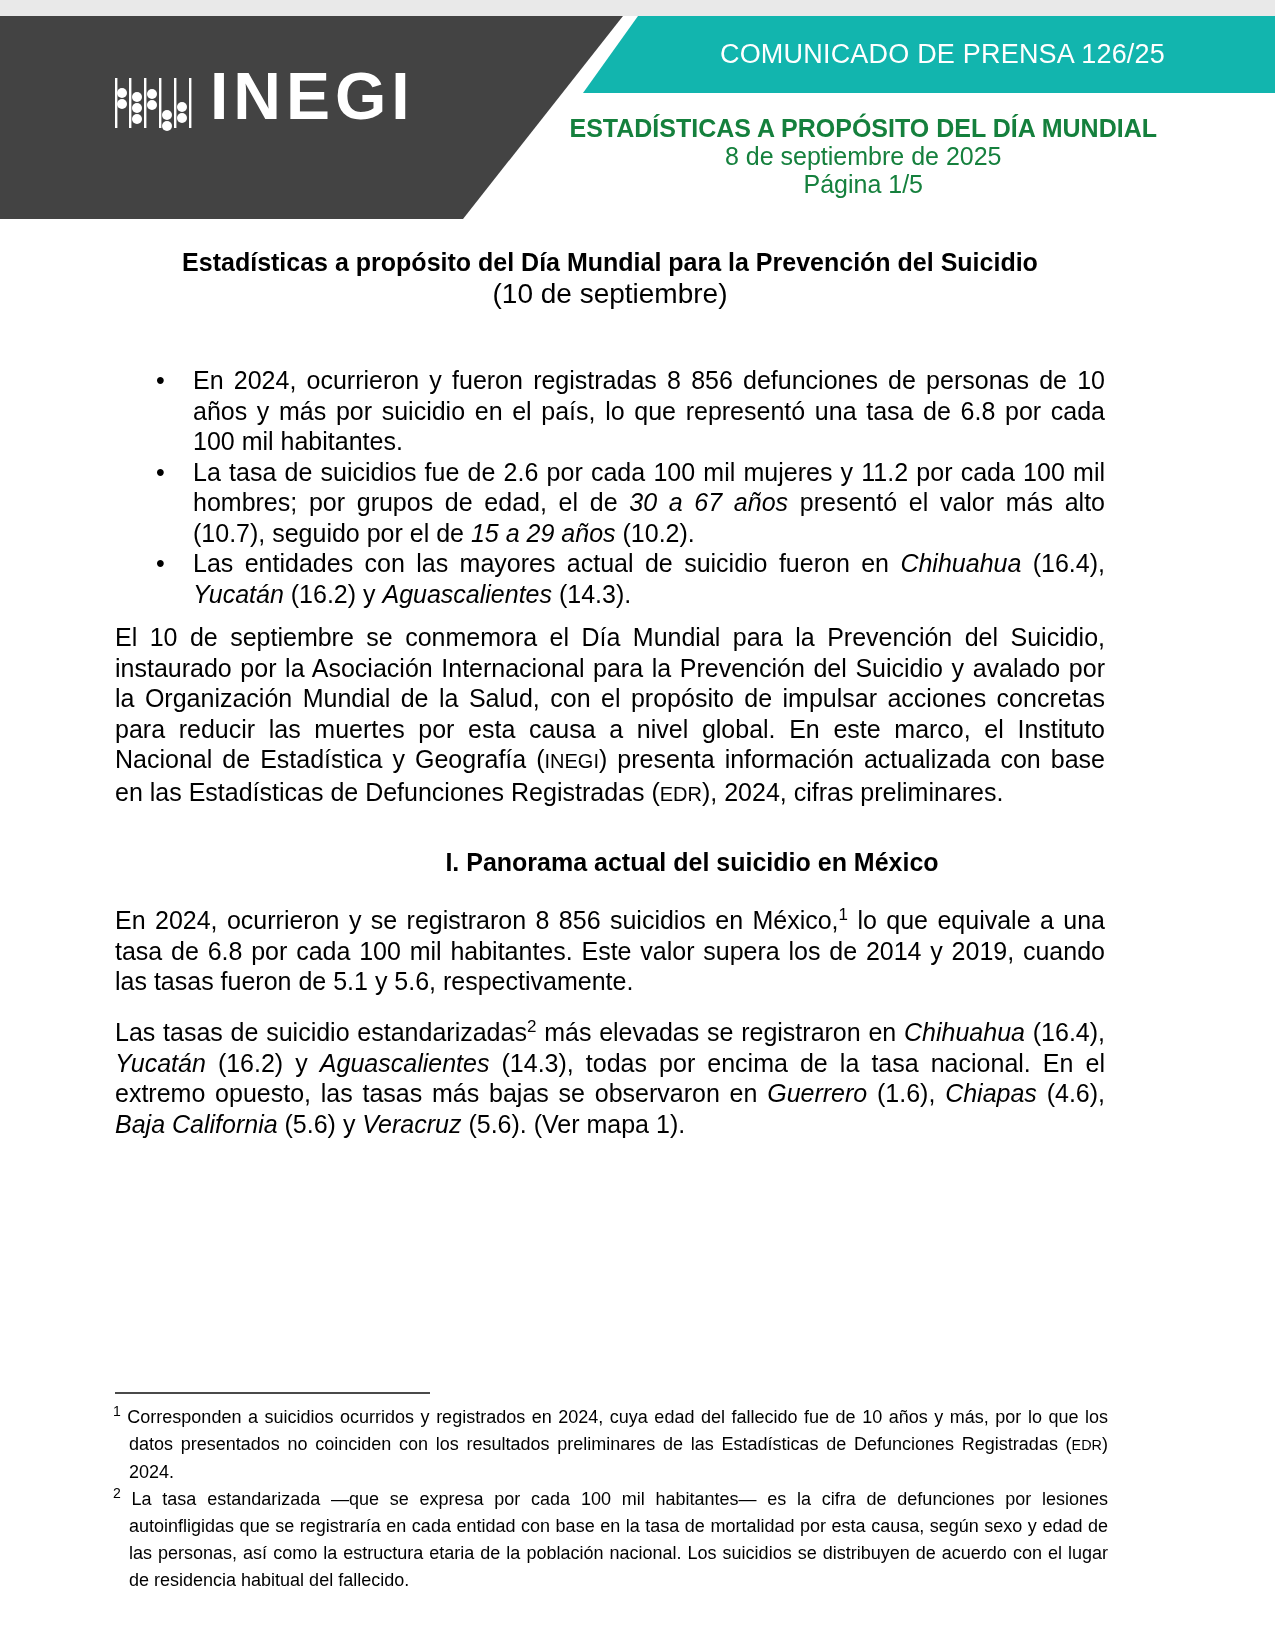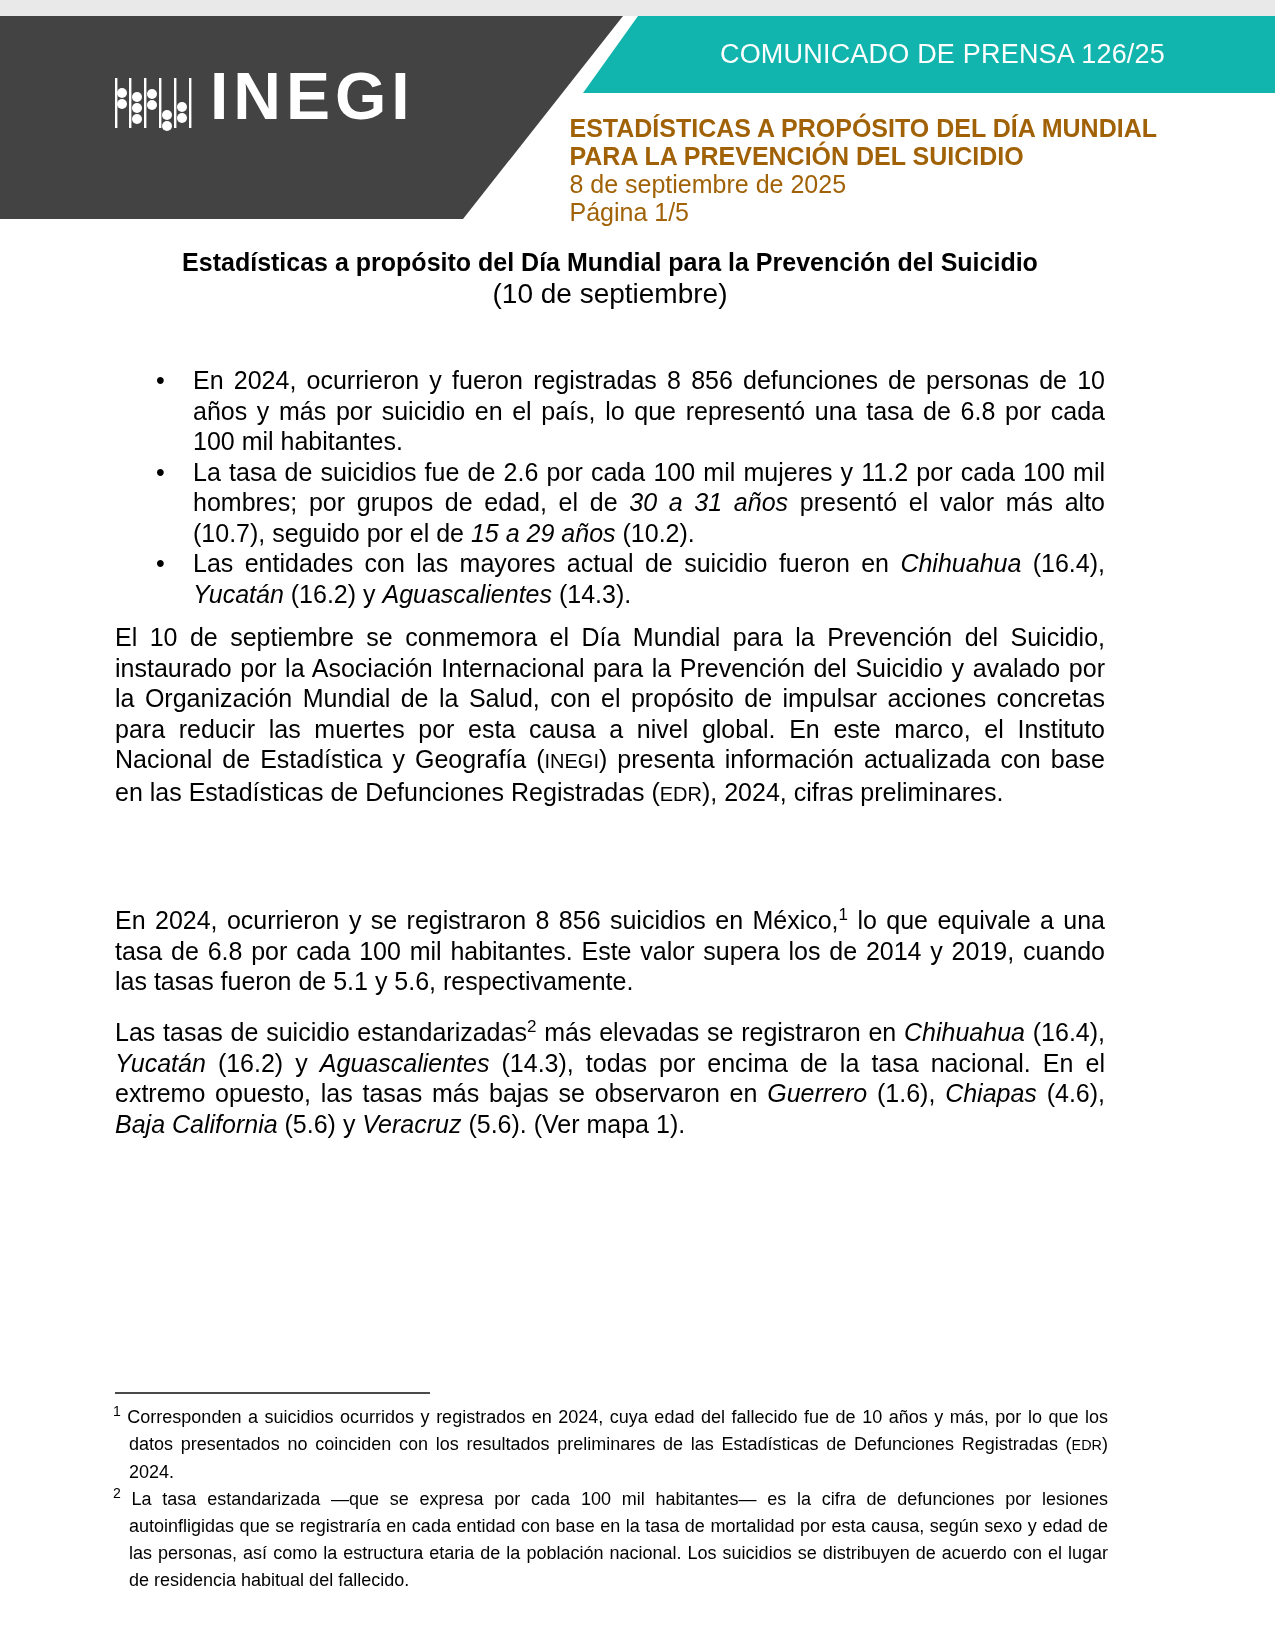--- a/index.html
+++ b/index.html
@@ -34,21 +34,21 @@
     display:flex;align-items:flex-start;
   }
   .logo svg{display:block;}
   .logo-text{
     display:block;margin-left:12px;margin-top:-6px;
     color:#ffffff;font-weight:bold;font-size:66px;line-height:60px;
     letter-spacing:5px;
   }
   .head-right{
     position:absolute;top:98px;right:118px;
-    text-align:left;color:#a16207;
+    text-align:center;color:#15803d;
   }
   .ht-bold{font-size:25px;font-weight:bold;line-height:28px;}
   .ht-reg{font-size:25px;font-weight:normal;line-height:28px;}
   
   .doc-title{
     position:absolute;top:231px;left:115px;width:990px;
     text-align:center;font-size:25px;font-weight:bold;line-height:31px;
   }
   .doc-subtitle{
     position:absolute;top:262px;left:115px;width:990px;
@@ -127,45 +127,45 @@
       </svg>
       <span class="logo-text">INEGI</span>
     </div>
   </div>
 
   <div class="band-teal"></div>
   <div class="banner-label">COMUNICADO DE PRENSA 126/25</div>
 
   <div class="head-right">
     <div class="ht-bold">ESTADÍSTICAS A PROPÓSITO DEL DÍA MUNDIAL</div>
-    <div class="ht-bold">PARA LA PREVENCIÓN DEL SUICIDIO</div>
     <div class="ht-reg">8 de septiembre de 2025</div>
     <div class="ht-reg">Página 1/5</div>
   </div>
 
   <div class="doc-title">Estadísticas a propósito del Día Mundial para la Prevención del Suicidio</div>
   <div class="doc-subtitle">(10 de septiembre)</div>
 
   <ul class="bullets">
     <li>
       <span class="bmark">•</span>
       <span class="btext"><span>En 2024, ocurrieron y fueron registradas 8 856 defunciones de personas de 10 años y más por suicidio en el país, lo que representó una tasa de 6.8 por cada 100 mil habitantes.</span></span>
     </li>
     <li>
       <span class="bmark">•</span>
-      <span class="btext"><span>La tasa de suicidios fue de 2.6 por cada 100 mil mujeres y 11.2 por cada 100 mil hombres; por grupos de edad, el de </span><span class="seg-i">30 a 31 años</span><span> presentó el valor más alto (10.7), seguido por el de </span><span class="seg-i">15 a 29 años</span><span> (10.2).</span></span>
+      <span class="btext"><span>La tasa de suicidios fue de 2.6 por cada 100 mil mujeres y 11.2 por cada 100 mil hombres; por grupos de edad, el de </span><span class="seg-i">30 a 67 años</span><span> presentó el valor más alto (10.7), seguido por el de </span><span class="seg-i">15 a 29 años</span><span> (10.2).</span></span>
     </li>
     <li>
       <span class="bmark">•</span>
       <span class="btext"><span>Las entidades con las mayores actual de suicidio fueron en </span><span class="seg-i">Chihuahua</span><span> (16.4), </span><span class="seg-i">Yucatán</span><span> (16.2) y </span><span class="seg-i">Aguascalientes</span><span> (14.3).</span></span>
     </li>
   </ul>
 
   <div class="para p1"><span>El 10 de septiembre se conmemora el Día Mundial para la Prevención del Suicidio, instaurado por la Asociación Internacional para la Prevención del Suicidio y avalado por la Organización Mundial de la Salud, con el propósito de impulsar acciones concretas para reducir las muertes por esta causa a nivel global. En este marco, el Instituto Nacional de Estadística y Geografía (</span><span class="seg-sc">INEGI</span><span>) presenta información actualizada con base en las Estadísticas de Defunciones Registradas (</span><span class="seg-sc">EDR</span><span>), 2024, cifras preliminares.</span></div>
 
+  <div class="sec-heading">I. Panorama actual del suicidio en México</div>
 
   <div class="para p2"><span>En 2024, ocurrieron y se registraron 8 856 suicidios en México,</span><sup class="seg-sup">1</sup><span> lo que equivale a una tasa de 6.8 por cada 100 mil habitantes. Este valor supera los de 2014 y 2019, cuando las tasas fueron de 5.1 y 5.6, respectivamente.</span></div>
 
   <div class="para p3"><span>Las tasas de suicidio estandarizadas</span><sup class="seg-sup">2</sup><span> más elevadas se registraron en </span><span class="seg-i">Chihuahua</span><span> (16.4), </span><span class="seg-i">Yucatán</span><span> (16.2) y </span><span class="seg-i">Aguascalientes</span><span> (14.3), todas por encima de la tasa nacional. En el extremo opuesto, las tasas más bajas se observaron en </span><span class="seg-i">Guerrero</span><span> (1.6), </span><span class="seg-i">Chiapas</span><span> (4.6), </span><span class="seg-i">Baja California</span><span> (5.6) y </span><span class="seg-i">Veracruz</span><span> (5.6). (Ver mapa 1).</span></div>
 
   <div class="fn-rule"></div>
   <div class="footnotes">
     <div class="fn"><sup class="seg-sup">1</sup><span> Corresponden a suicidios ocurridos y registrados en 2024, cuya edad del fallecido fue de 10 años y más, por lo que los datos presentados no coinciden con los resultados preliminares de las Estadísticas de Defunciones Registradas (</span><span class="seg-sc">EDR</span><span>) 2024.</span></div>
     <div class="fn"><sup class="seg-sup">2</sup><span> La tasa estandarizada —que se expresa por cada 100 mil habitantes— es la cifra de defunciones por lesiones autoinfligidas que se registraría en cada entidad con base en la tasa de mortalidad por esta causa, según sexo y edad de las personas, así como la estructura etaria de la población nacional. Los suicidios se distribuyen de acuerdo con el lugar de residencia habitual del fallecido.</span></div>
   </div>

